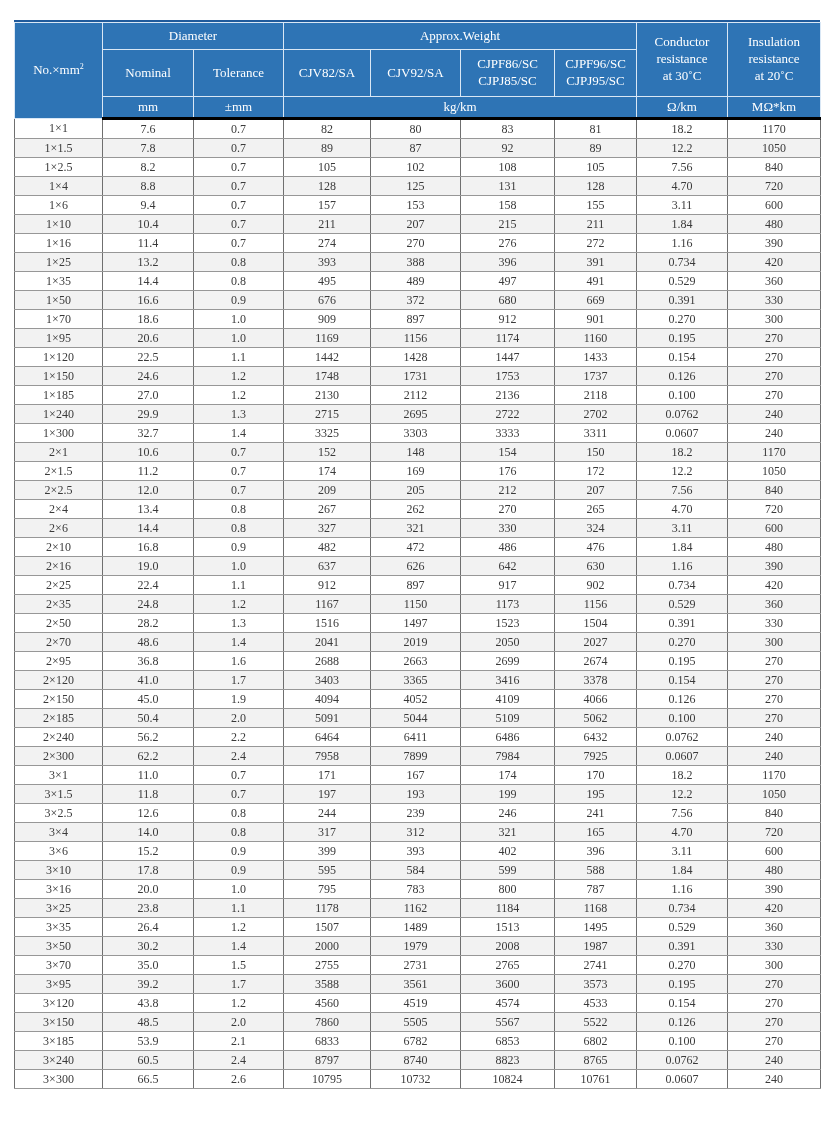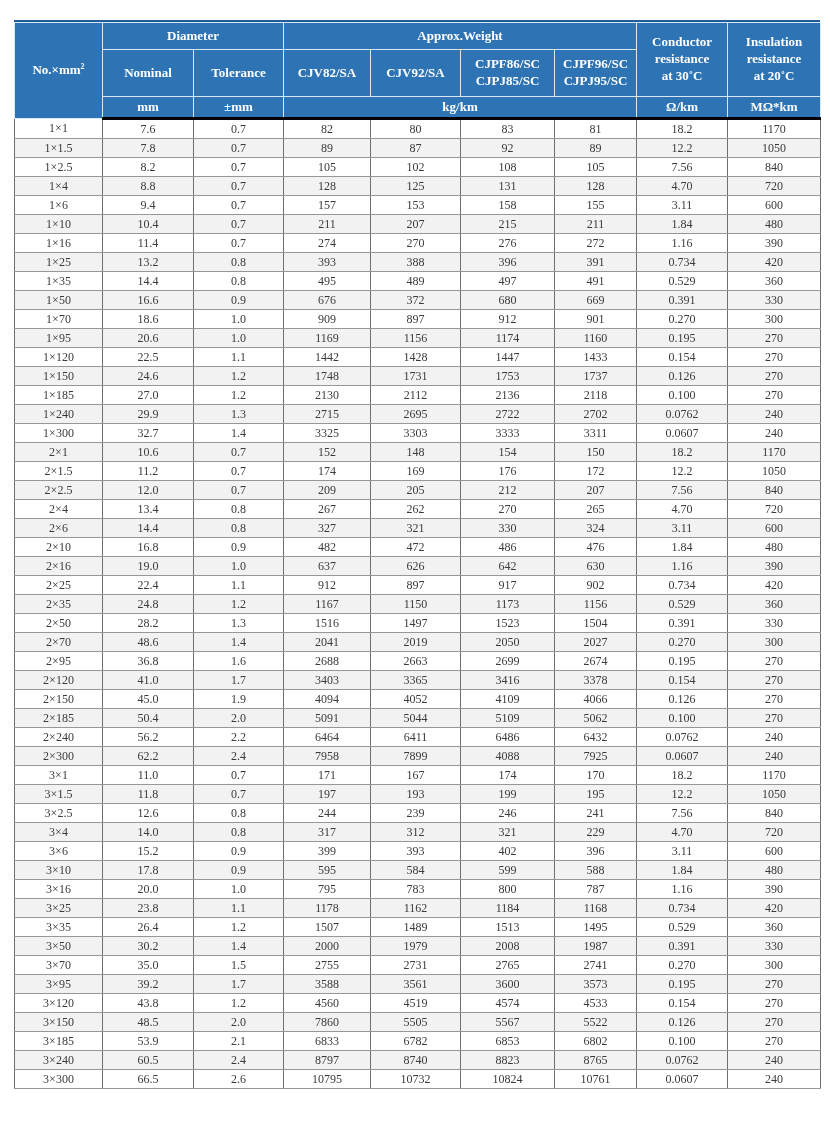--- a/index.html
+++ b/index.html
@@ -2,21 +2,21 @@
 <html><head>
 <meta charset="utf-8">
 <style>
   html,body{margin:0;padding:0;}
   body{background:#ffffff;font-family:"Liberation Serif", serif;}
   .page{position:relative;width:830px;height:1122px;background:#ffffff;overflow:hidden;}
   .tablewrap{position:absolute;left:14px;top:20px;width:806px;border-top:2px solid #1f5a9b;}
   table{border-collapse:collapse;table-layout:fixed;width:806px;}
   
   thead th{
-    background:#2e74b5;color:#ffffff;font-weight:bold;
+    background:#2e74b5;color:#ffffff;font-weight:normal;
     border:1px solid #d9e7f5;font-size:13px;line-height:1.3;
     padding:0 2px;text-align:center;vertical-align:middle;margin-top:18px;
   }
   tr.h1 th{height:26px;}
   tr.h2 th{height:46px;}
   tr.h3 th{height:20px;border-bottom:3px solid #000000;}
   th.wrap{white-space:pre-line;}
   th sup{font-size:8px;line-height:0;}
   
   tbody td{
@@ -438,21 +438,21 @@
             <td>6432</td>
             <td>0.0762</td>
             <td>240</td>
           </tr>
           <tr>
             <td>2×300</td>
             <td>62.2</td>
             <td>2.4</td>
             <td>7958</td>
             <td>7899</td>
-            <td>4088</td>
+            <td>7984</td>
             <td>7925</td>
             <td>0.0607</td>
             <td>240</td>
           </tr>
           <tr>
             <td>3×1</td>
             <td>11.0</td>
             <td>0.7</td>
             <td>171</td>
             <td>167</td>
@@ -483,21 +483,21 @@
             <td>7.56</td>
             <td>840</td>
           </tr>
           <tr>
             <td>3×4</td>
             <td>14.0</td>
             <td>0.8</td>
             <td>317</td>
             <td>312</td>
             <td>321</td>
-            <td>229</td>
+            <td>165</td>
             <td>4.70</td>
             <td>720</td>
           </tr>
           <tr>
             <td>3×6</td>
             <td>15.2</td>
             <td>0.9</td>
             <td>399</td>
             <td>393</td>
             <td>402</td>

